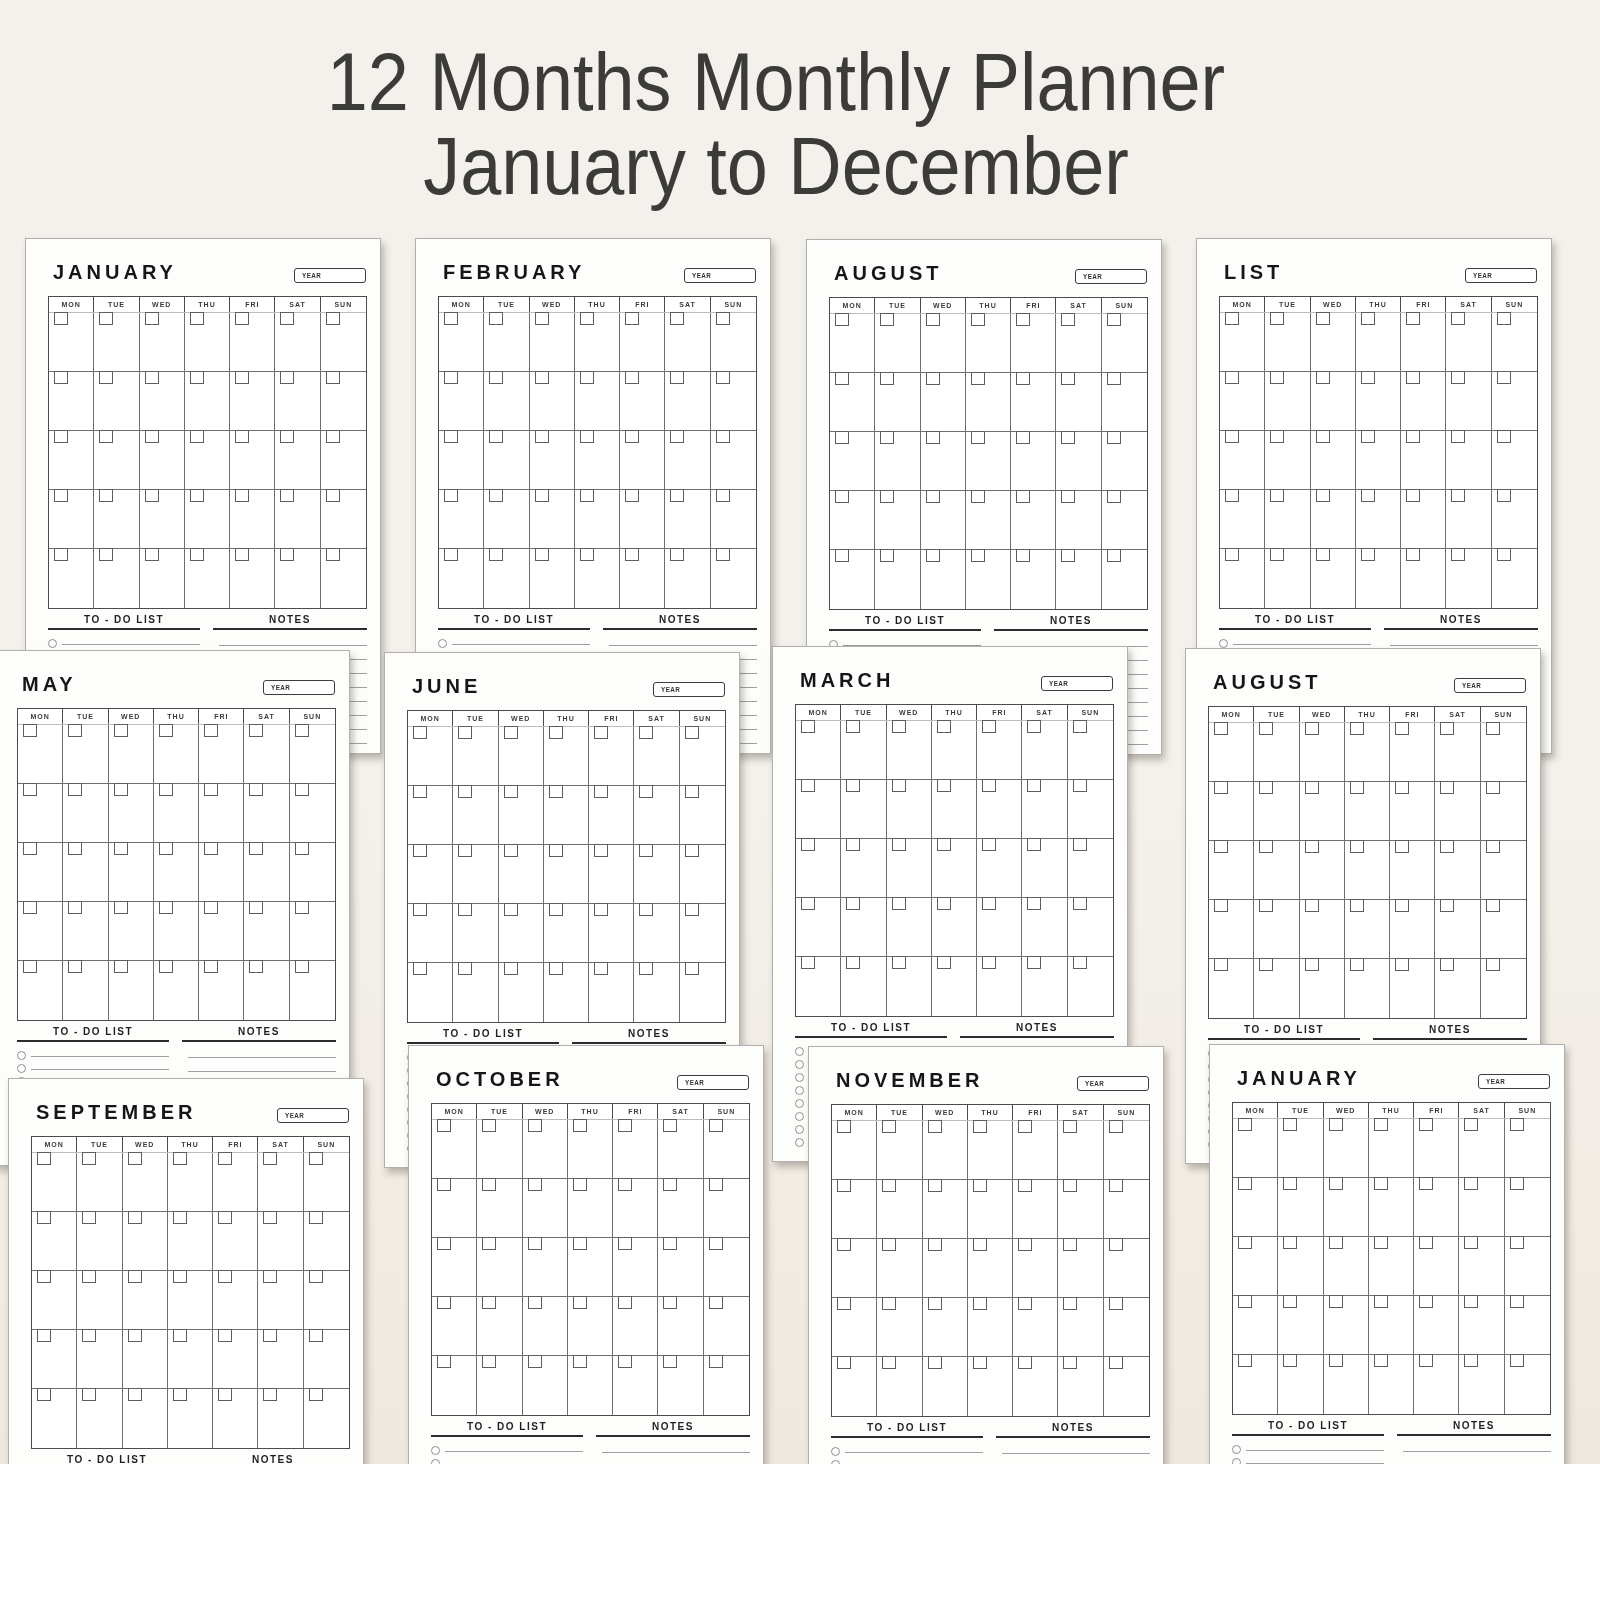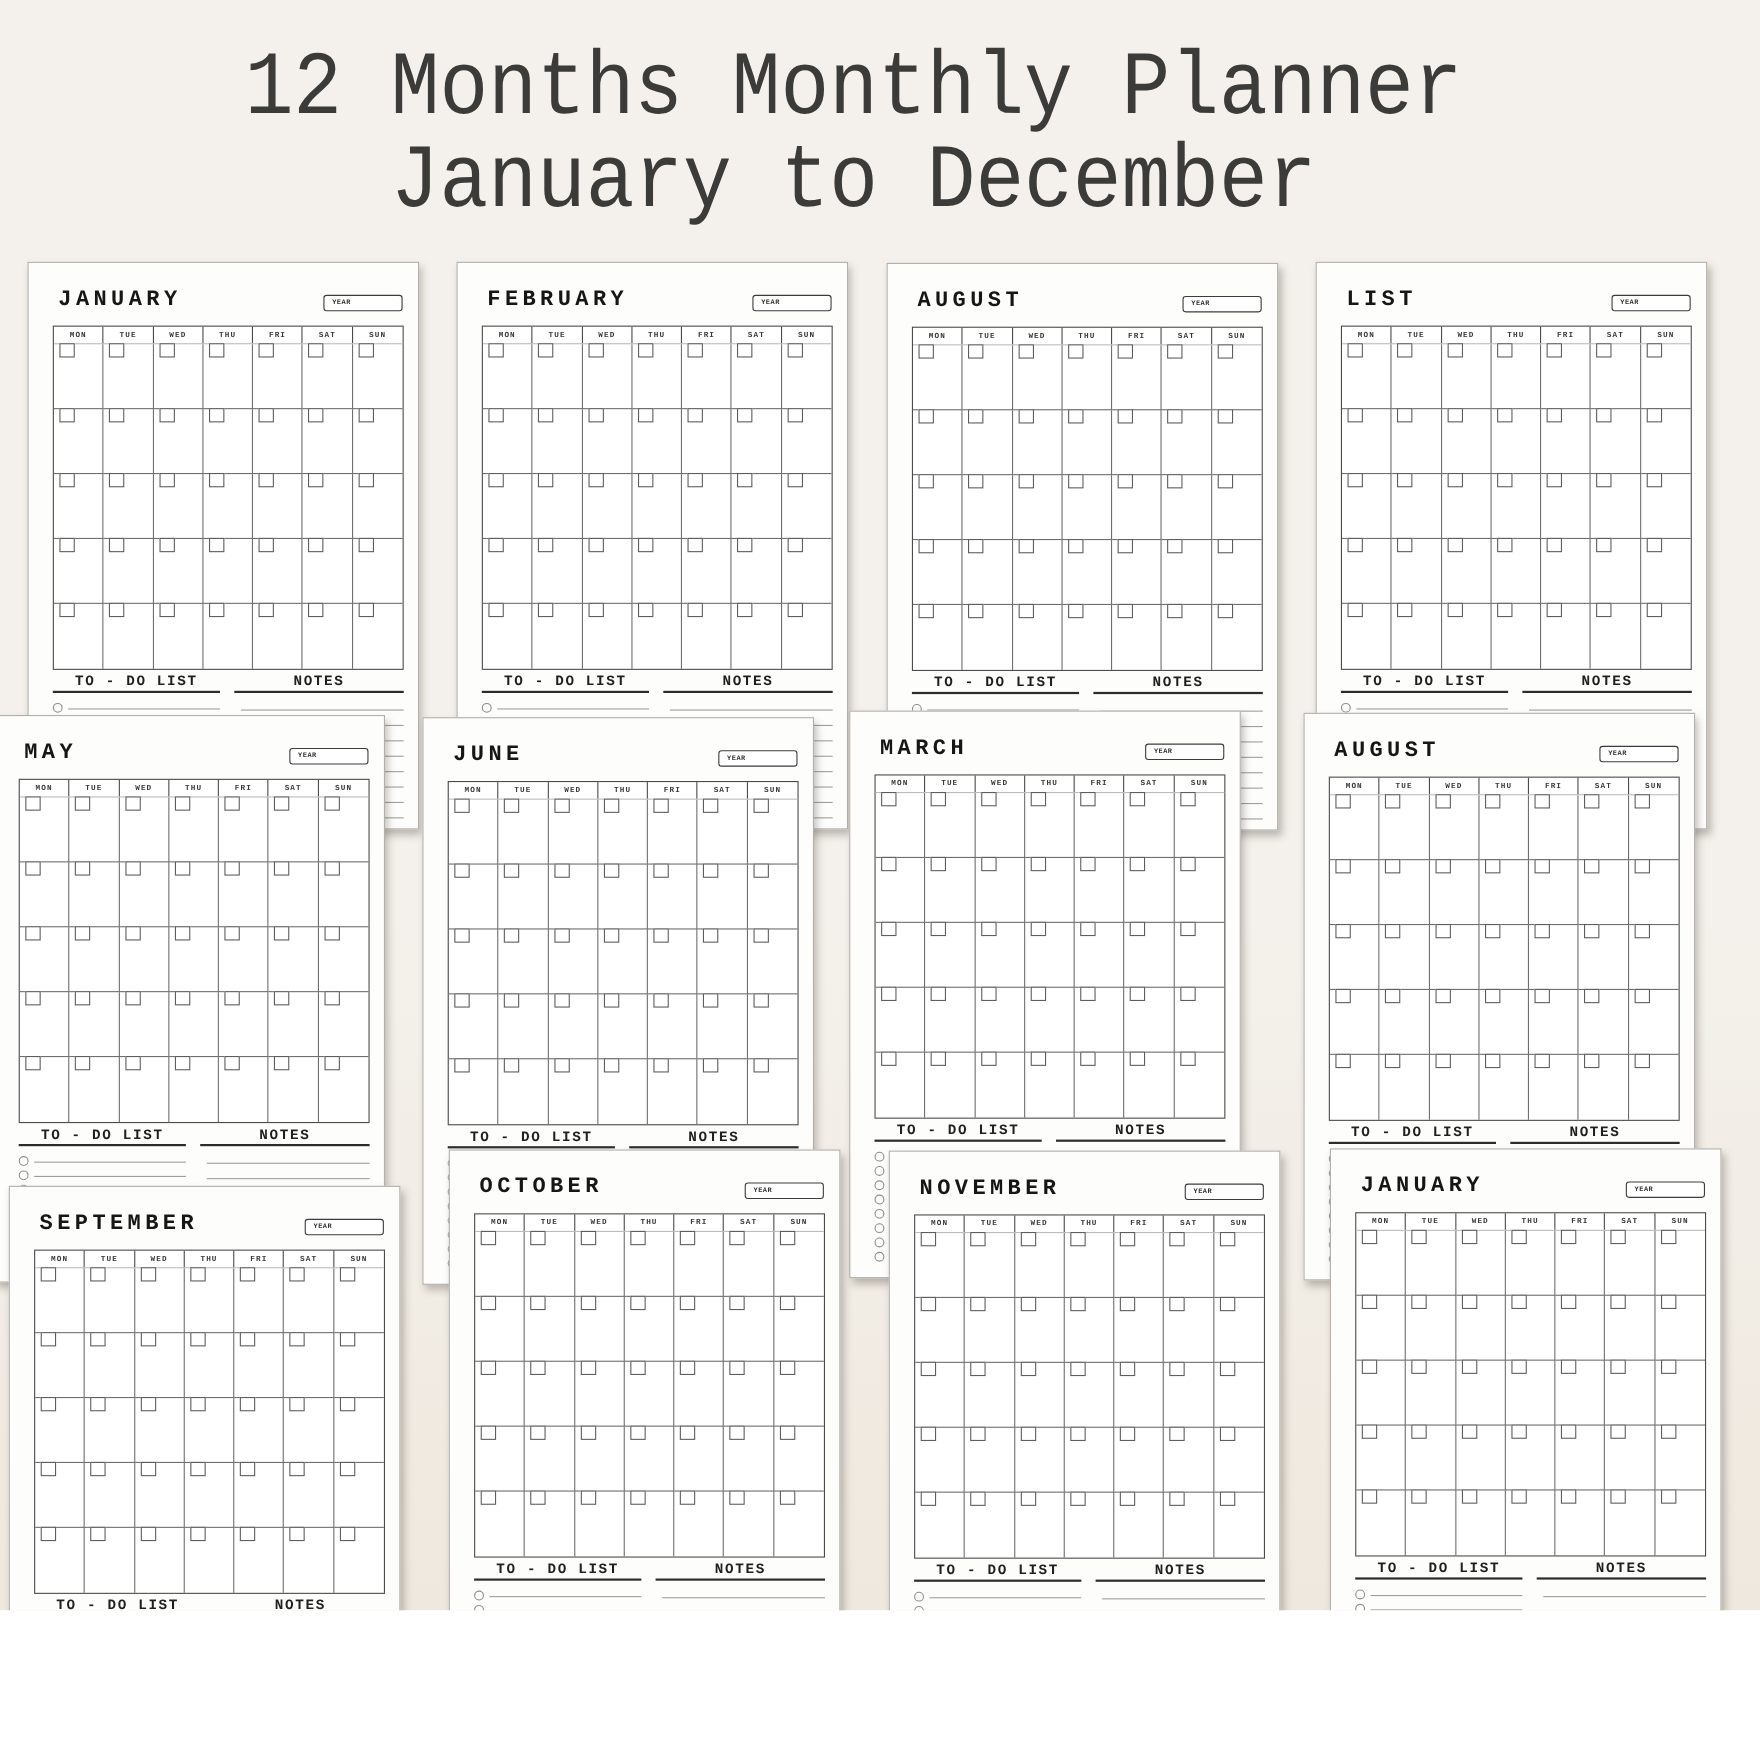--- a/index.html
+++ b/index.html
@@ -7,21 +7,20 @@
     --title:#3b3b39;
     --page:#fdfdfc; --page-border:#b3b0ab;
     --outer:#4b4b4b; --inner:#6f6f6f; --light:#bcbcbc;
     --ink:#161616; --ruled:#9e9e9e; --thick:#2c2c2c;
   }
   html,body{margin:0;padding:0;}
   body{font-family:"Liberation Sans", sans-serif;}
   #canvas{
     position:relative; width:1600px; height:1464px; overflow:hidden;
     background:linear-gradient(180deg,var(--bg1) 0%,var(--bg1) 55%,var(--bg2) 100%);
-    font-family:Liberation Mono, monospace;
   }
   
   .hero{
     position:absolute; top:40px; left:0; width:1552px; text-align:center;
     color:var(--title); transform:scaleX(.9); transform-origin:50% 0;
   }
   .hero .line{
     font-size:82px; line-height:84px; font-weight:500; letter-spacing:0px; white-space:nowrap;
   }
   
@@ -65,21 +64,21 @@
     border:1px solid #5e5e5e; background:#fff; box-sizing:border-box;
   }
   
   .bottom{
     position:absolute; left:22px; top:376px; width:319px;
     display:flex; gap:13px; box-sizing:border-box;
   }
   .todo-col{width:152px;}
   .notes-col{flex:1;}
   .sec-title{
-    text-align:center; font-size:13px; font-weight:bold; letter-spacing:1.5px;
+    text-align:center; font-size:10px; font-weight:bold; letter-spacing:1.5px;
     color:#1f1f1f; height:10px; line-height:10px;
   }
   .thick{height:2px; background:var(--thick); margin-top:3px;}
   .lines{margin-top:2px;}
   .todo-line{display:flex; align-items:flex-end; height:13px;}
   .circle{
     width:7px; height:7px; border:1px solid #8f8f8f; border-radius:50%;
     margin-right:5px; margin-bottom:-3px; flex:0 0 auto; background:transparent;
   }
   .ln{flex:1; border-bottom:1px solid var(--ruled); height:100%;}

